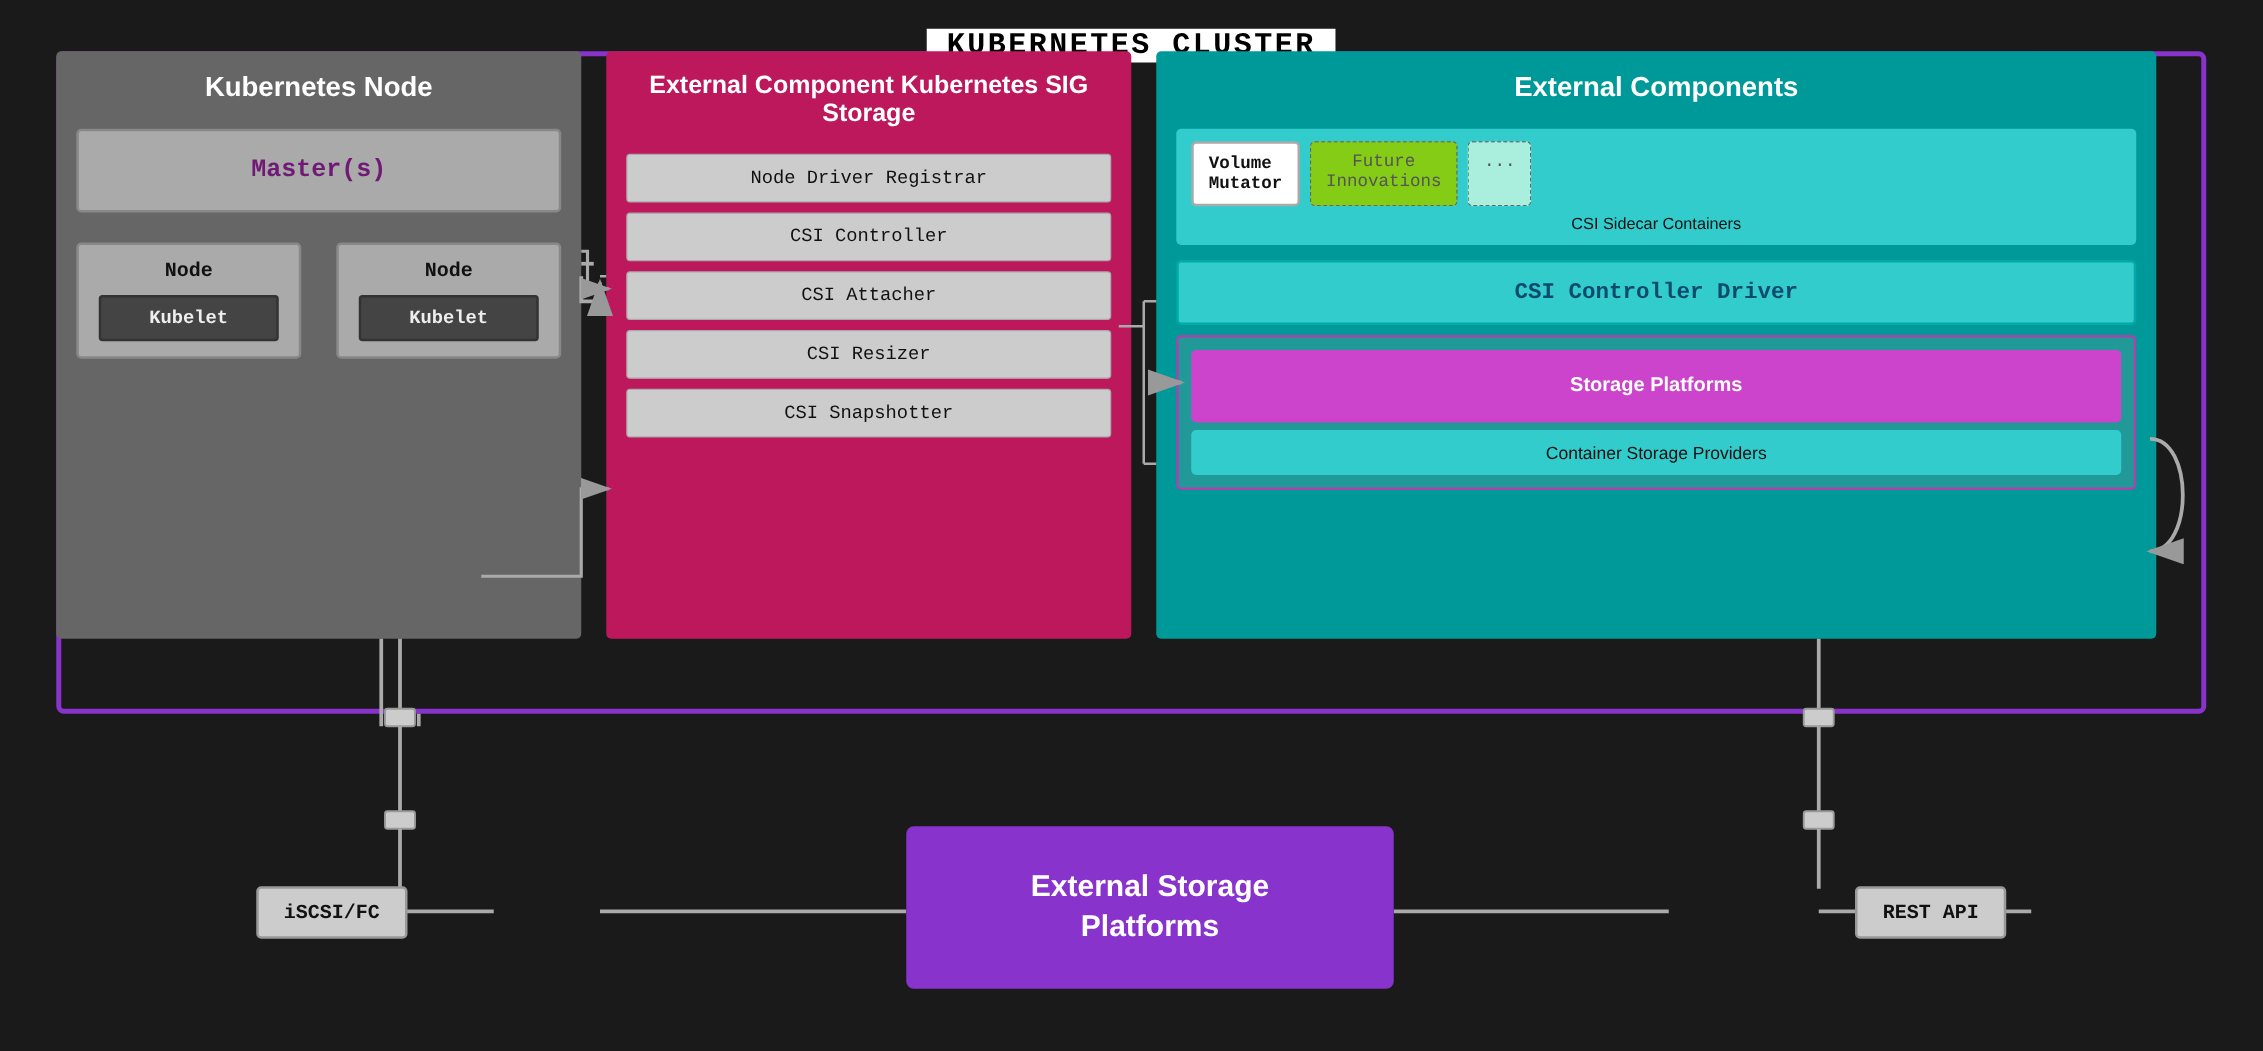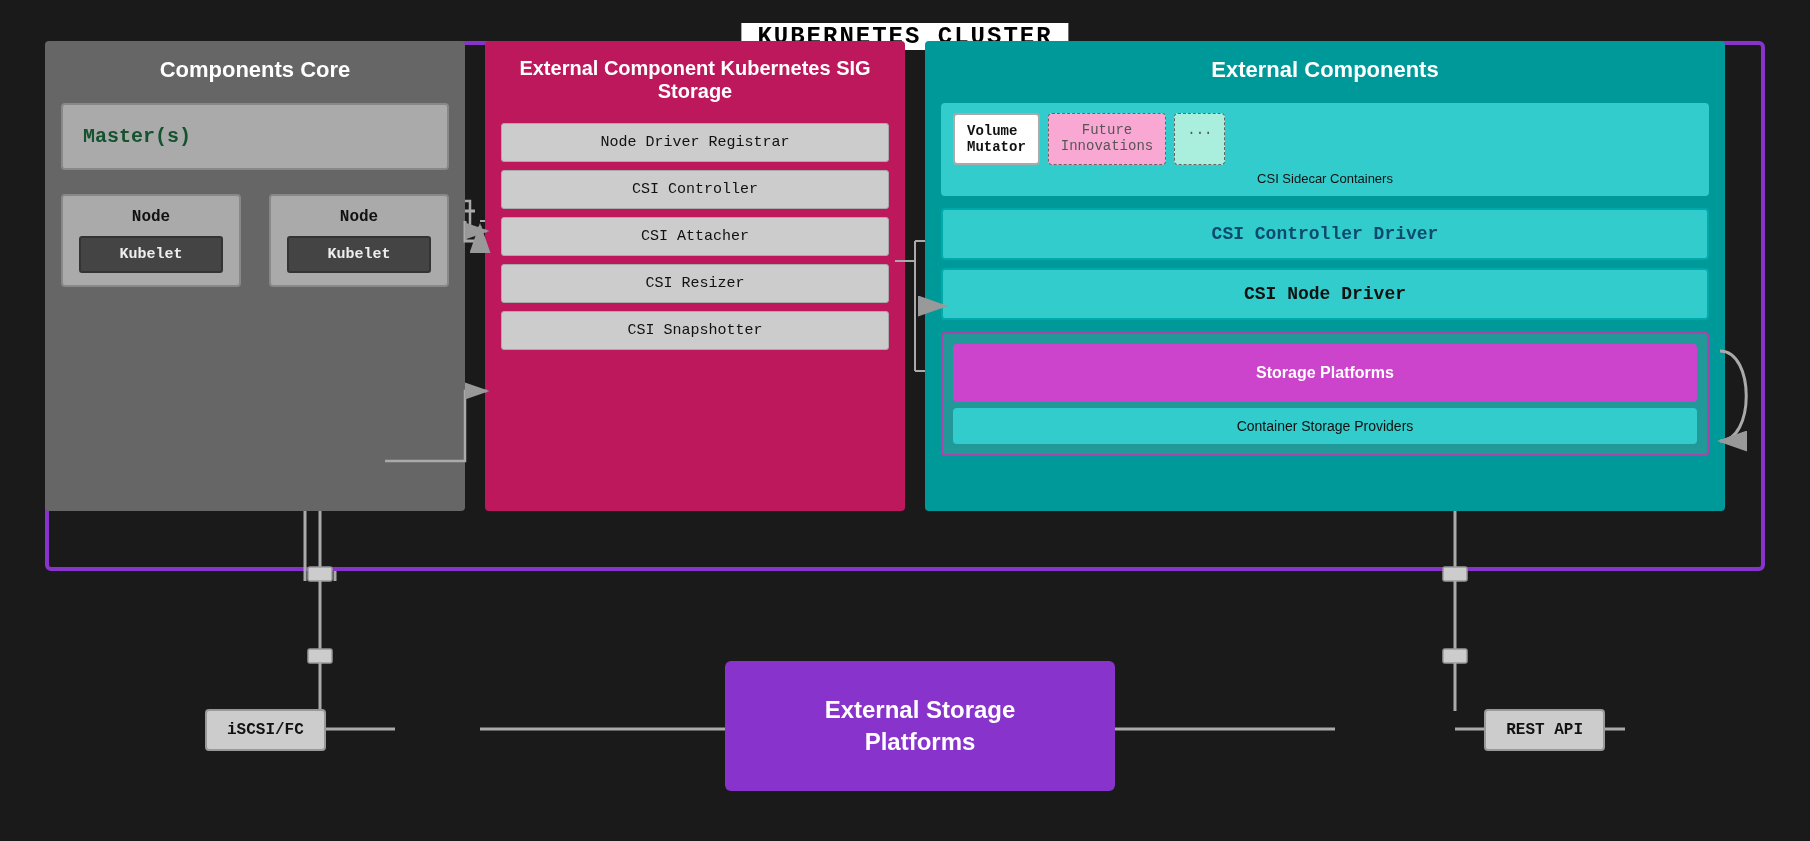--- a/index.html
+++ b/index.html
@@ -66,24 +66,24 @@
       text-align: center;
       margin-bottom: 20px;
       font-family: Arial, sans-serif;
     }
 
     .master-box {
       background: #aaaaaa;
       border: 2px solid #888;
       border-radius: 4px;
       padding: 20px;
-      text-align: left;
+      text-align: center;
       font-size: 20px;
       font-family: 'Courier New', monospace;
-      color: #14532d;
+      color: #701a75;
       margin-bottom: 24px;
       font-weight: bold;
     }
 
     .nodes-row {
       display: flex;
       gap: 28px;
       justify-content: center;
       margin-top: 16px;
     }
@@ -178,21 +178,21 @@
       border: 2px solid #fff;
       border-radius: 4px;
       padding: 8px 12px;
       font-size: 14px;
       font-family: 'Courier New', monospace;
       color: #111;
       font-weight: bold;
     }
 
     .future-box {
-      background: #f9a8d4;
+      background: #84cc16;
       border: 1px dashed #666;
       border-radius: 4px;
       padding: 8px 12px;
       font-size: 14px;
       font-family: 'Courier New', monospace;
       color: #555;
       text-align: center;
     }
 
     .ellipsis-box {
@@ -329,21 +329,21 @@
 <body>
 
 <div class="diagram-wrapper">
 
   <div class="k8s-cluster">
     <div class="cluster-title">KUBERNETES CLUSTER</div>
   </div>
 
   <div class="k8s-core">
     <div class="section-title">
-      <span>Components Core</span>
+      <span>Kubernetes Node</span>
     </div>
     <div class="master-box">Master(s)</div>
     <div class="nodes-row">
       <div class="node-box">
         <div class="node-label">Node</div>
         <div class="kubelet-box">Kubelet</div>
       </div>
       <div class="node-box">
         <div class="node-label">Node</div>
         <div class="kubelet-box">Kubelet</div>
@@ -370,21 +370,20 @@
     <div class="sidecar-container">
       <div class="sidecar-row">
         <div class="sidecar-box" style="background:#fff; border:2px solid #aaa;">Volume<br>Mutator</div>
         <div class="future-box">Future<br>Innovations</div>
         <div class="ellipsis-box">...</div>
       </div>
       <div class="sidecar-label">CSI Sidecar Containers</div>
     </div>
 
     <div class="controller-driver">CSI Controller Driver</div>
-    <div class="node-driver">CSI Node Driver</div>
 
     <div style="border: 2px solid #aa44aa; border-radius: 4px; background: #229999; padding: 10px;">
       <div class="storage-platforms-box">Storage Platforms</div>
       <div class="container-storage-box">Container Storage Providers</div>
     </div>
   </div>
 
   <svg class="arrows-svg" xmlns="http://www.w3.org/2000/svg">
     <defs>
       <marker id="arrowhead" markerWidth="10" markerHeight="7" refX="9" refY="3.5" orient="auto">

